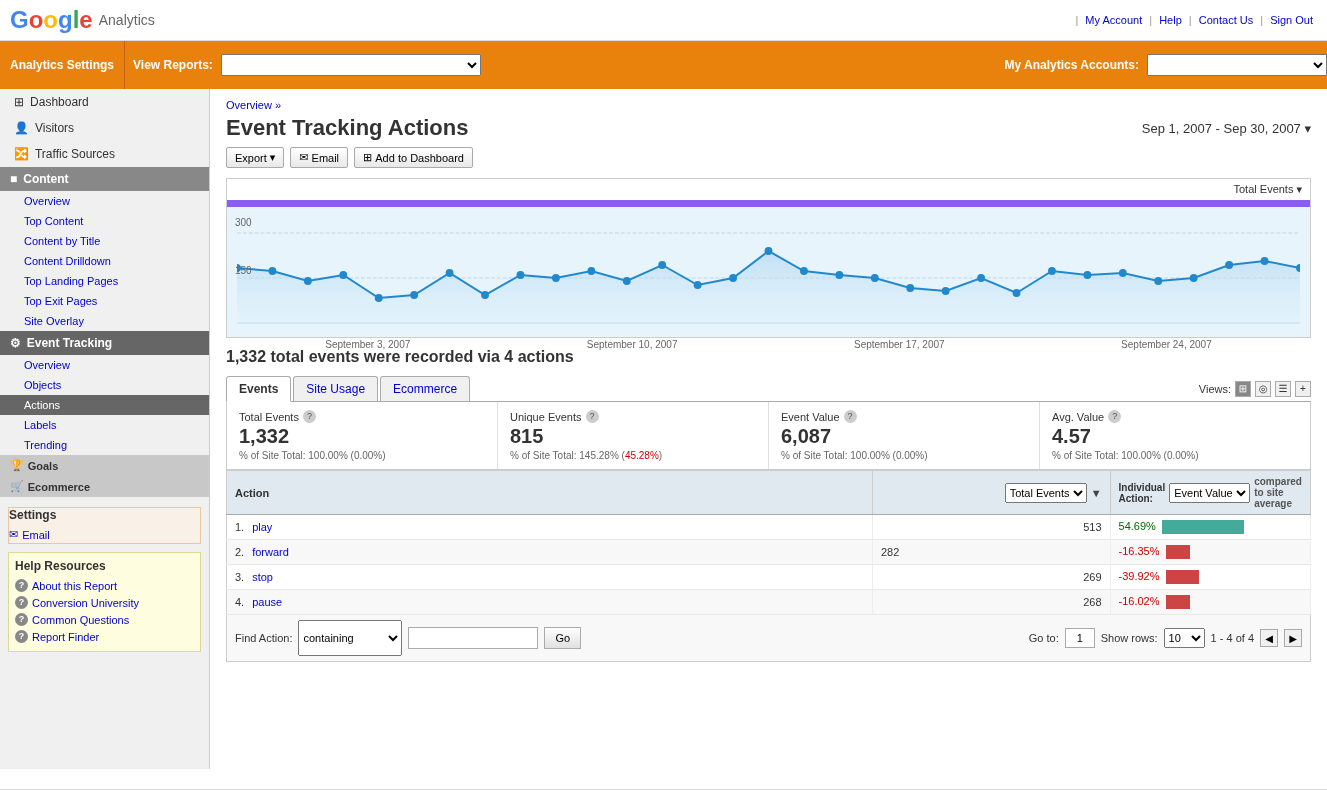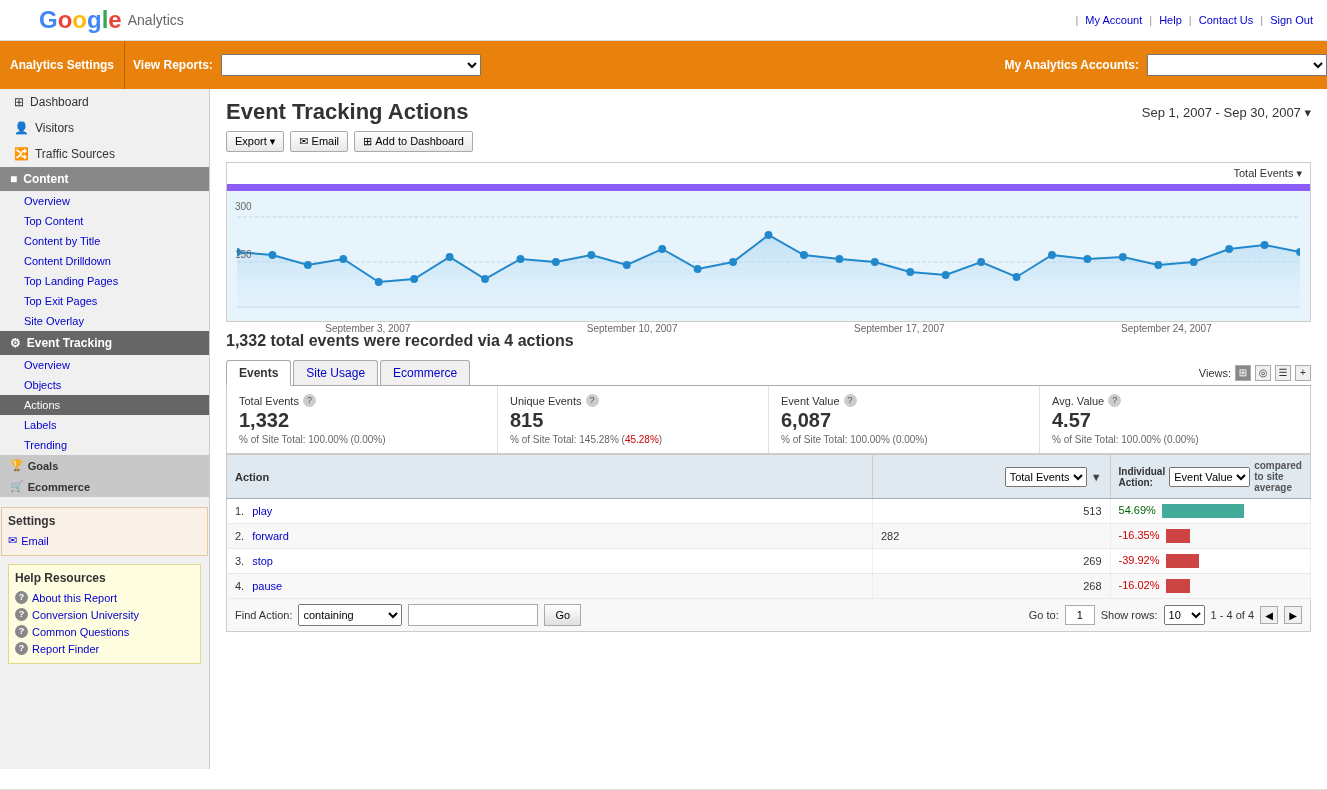--- a/index.html
+++ b/index.html
@@ -1,21 +1,21 @@
 <!DOCTYPE html>
 <html><head>
   <meta charset="utf-8">
   <style>
     * { margin: 0; padding: 0; box-sizing: border-box; }
     body { font-family: Arial, sans-serif; font-size: 12px; color: #333; background: #fff; min-width: 1327px; }
 
     
     .top-header { display: flex; justify-content: space-between; align-items: center; padding: 6px 10px; border-bottom: 1px solid #ddd; }
     .logo { display: flex; align-items: center; gap: 4px; }
-    .logo-google { font-size: 24px; font-weight: bold; font-family: 'Arial', sans-serif; margin-left: 29px; }
+    .logo-google { font-size: 24px; font-weight: bold; font-family: 'Arial', sans-serif; }
     .logo-g { color: #4285F4; }
     .logo-o1 { color: #EA4335; }
     .logo-o2 { color: #FBBC05; }
     .logo-g2 { color: #4285F4; }
     .logo-l { color: #34A853; }
     .logo-e { color: #EA4335; }
     .logo-analytics { color: #666; font-size: 14px; margin-left: 2px; }
     .top-nav { font-size: 11px; color: #555; }
     .top-nav a { color: #00c; text-decoration: none; margin: 0 4px; }
     .top-nav span { color: #999; }
@@ -30,34 +30,34 @@
 
     
     .main-layout { display: flex; min-height: 680px; }
 
     
     .sidebar { width: 210px; min-width: 210px; background: #f0f0f0; border-right: 1px solid #ccc; padding-bottom: 20px; }
     .sidebar-item { padding: 6px 10px 6px 14px; cursor: pointer; font-size: 12px; color: #333; display: flex; align-items: center; gap: 6px; }
     .sidebar-sub { padding: 4px 10px 4px 24px; cursor: pointer; font-size: 11px; color: #00c; }
     .sidebar-sub.active-sub { background: #666; color: #fff; }
     .section-header { background: #c8c8c8; padding: 4px 10px; font-size: 11px; font-weight: bold; color: #333; display: flex; align-items: center; gap: 4px; }
-    .settings-section { background: #f9f0e8; border: 1px solid #e8c8a0; margin: 1px; padding: 6px; }
+    .settings-section { background: #f9f0e8; border: 1px solid #e8c8a0; margin: 8px; }
     .settings-title { font-weight: bold; font-size: 12px; margin-bottom: 4px; }
     .help-section { background: #fffde0; border: 1px solid #e0d890; margin: 8px; padding: 6px; }
     .help-title { font-weight: bold; font-size: 12px; margin-bottom: 4px; }
     .help-link { display: flex; align-items: center; gap: 4px; color: #00c; font-size: 11px; padding: 2px 0; cursor: pointer; }
     .circle-q { display: inline-block; width: 13px; height: 13px; border-radius: 50%; background: #888; color: #fff; text-align: center; line-height: 13px; font-size: 9px; font-weight: bold; }
 
     
     .content { flex: 1; padding: 10px 16px; }
     .breadcrumb { font-size: 11px; color: #00c; margin-bottom: 4px; }
     .breadcrumb a { color: #00c; text-decoration: none; }
     .page-title { font-size: 22px; font-weight: bold; color: #333; margin-bottom: 6px; }
     .toolbar { display: flex; gap: 6px; margin-bottom: 10px; align-items: center; }
-    .toolbar-btn { border: 1px solid #aaa; background: linear-gradient(to bottom, #fff, #e8e8e8); padding: 3px 8px; font-size: 11px; cursor: pointer; border-radius: 2px; display: flex; gap: 3px; }
+    .toolbar-btn { border: 1px solid #aaa; background: linear-gradient(to bottom, #fff, #e8e8e8); padding: 3px 8px; font-size: 11px; cursor: pointer; border-radius: 2px; display: flex; align-items: center; gap: 3px; }
 
     
     .chart-container { border: 1px solid #ccc; margin-bottom: 10px; position: relative; height: 160px; background: #e8f4fc; }
     .chart-header { display: flex; justify-content: flex-end; padding: 4px 8px; background: #fff; border-bottom: 7px solid #8b5cf6; }
     .chart-label { font-size: 11px; color: #333; }
     .chart-area { position: relative; height: 130px; padding: 16px 10px; }
     .chart-y-label { position: absolute; left: 8px; font-size: 10px; color: #666; }
     .chart-y-150 { top: 58px; }
     .chart-y-300 { top: 10px; }
     .chart-dates { display: flex; justify-content: space-around; padding: 2px 10px; font-size: 10px; color: #666; }
@@ -93,21 +93,21 @@
     .table-link { color: #00c; text-decoration: none; cursor: pointer; }
     .col-action { width: 60%; }
     .bar-positive { display: inline-block; height: 14px; background: #4a9; vertical-align: middle; }
     .bar-negative { display: inline-block; height: 14px; background: #c44; vertical-align: middle; }
     .pct-neg { color: #c00; }
     .pct-pos { color: #060; }
 
     
     .table-controls { display: flex; align-items: center; gap: 6px; padding: 5px 8px; background: #f8f8f8; border: 1px solid #ccc; border-top: none; }
     .find-label { font-size: 11px; }
-    .find-select { height: 22px; font-size: 11px; }
+    .find-select { height: 36px; font-size: 11px; }
     .find-input { height: 22px; width: 130px; border: 1px solid #aaa; font-size: 11px; padding: 0 4px; }
     .go-btn { height: 22px; padding: 0 10px; font-size: 11px; border: 1px solid #aaa; background: linear-gradient(to bottom, #fff, #e0e0e0); cursor: pointer; }
     .pagination { margin-left: auto; display: flex; align-items: center; gap: 6px; font-size: 11px; }
     .goto-label { font-size: 11px; }
     .goto-input { width: 30px; height: 20px; border: 1px solid #aaa; text-align: center; font-size: 11px; }
     .show-rows-label { font-size: 11px; }
     .show-rows-select { height: 20px; font-size: 11px; }
     .page-info { font-size: 11px; color: #333; }
     .nav-btn { width: 18px; height: 18px; border: 1px solid #aaa; background: #f0f0f0; cursor: pointer; font-size: 10px; display: inline-flex; align-items: center; justify-content: center; }
     .th-dropdown { height: 20px; font-size: 11px; }
@@ -223,20 +223,23 @@
         <div class="help-link">
           <span class="circle-q">?</span>
           <span>Report Finder</span>
         </div>
       </div>
     </div>
   </div>
 
   <div class="content">
 
+    <div class="breadcrumb">
+      <a>Overview »</a>
+    </div>
 
     <div style="display:flex; justify-content:space-between; align-items:flex-start;">
       <h1 class="page-title">Event Tracking Actions</h1>
       <div style="font-size:13px; color:#333; margin-top:6px;">
         <span>Sep 1, 2007 - Sep 30, 2007</span>
         <span> ▾</span>
       </div>
     </div>
 
     <div class="toolbar">

